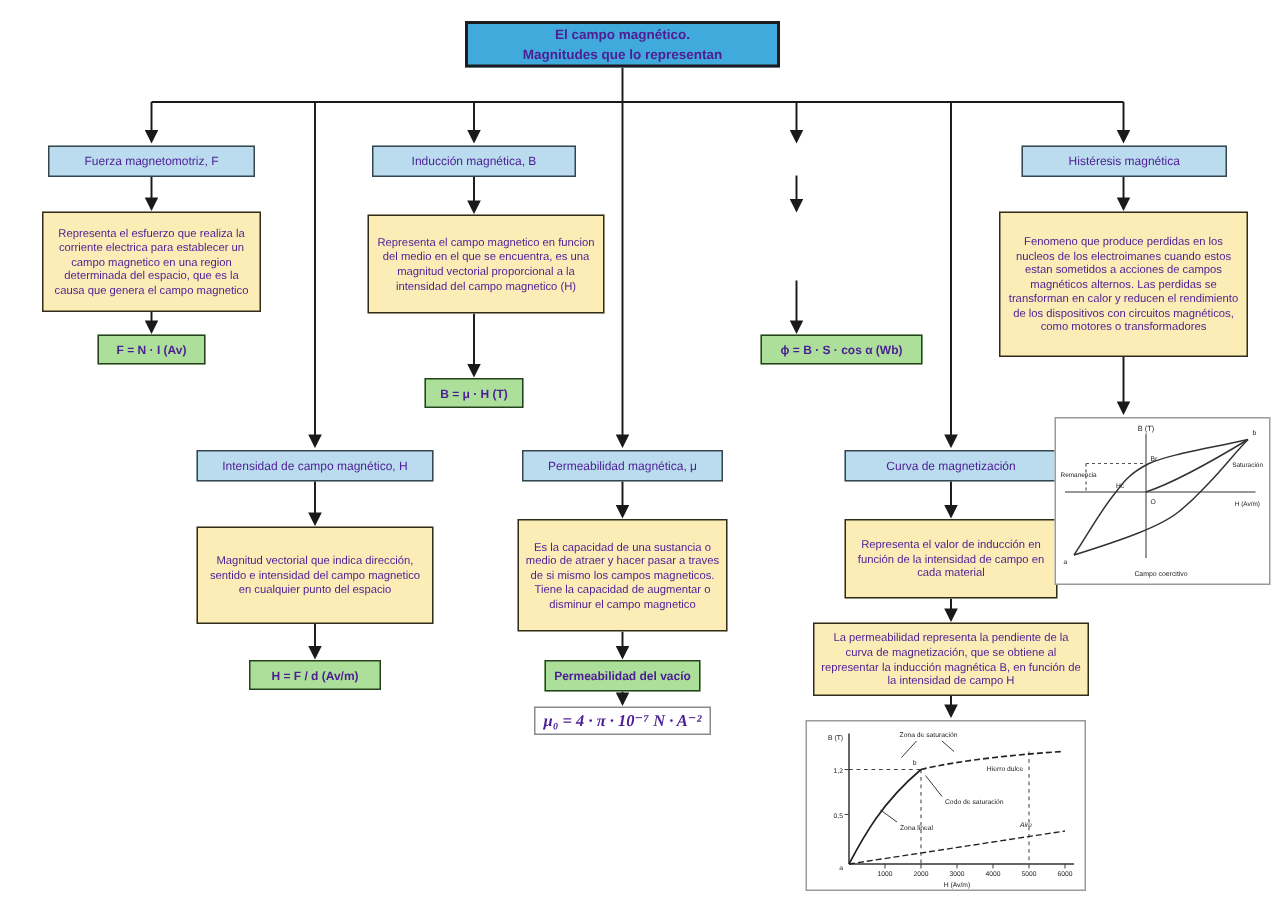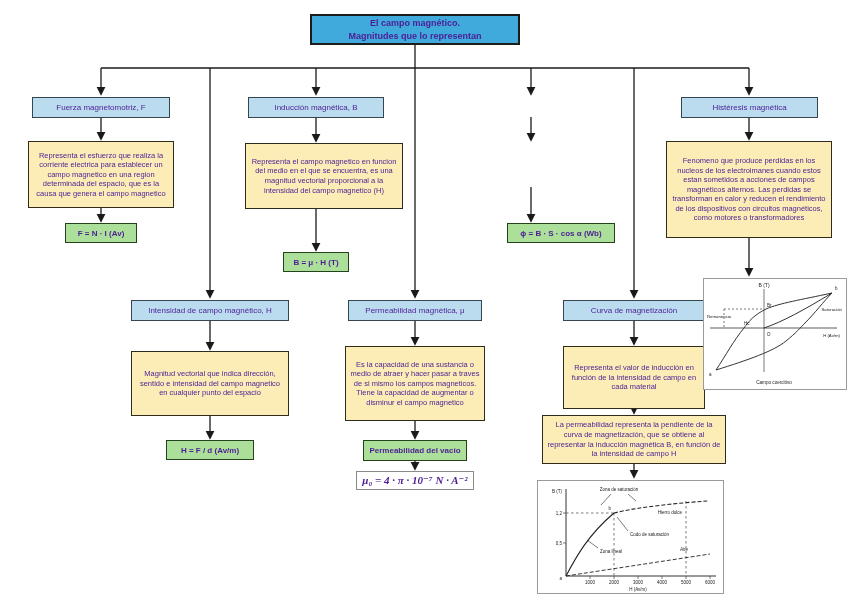--- a/index.html
+++ b/index.html
@@ -87,21 +87,21 @@
   <div class="box formula" style="left:65px; top:223px; width:72px; height:20px;">F = N · I (Av)</div>
   <div class="box formula" style="left:283px; top:252px; width:66px; height:20px;">B = μ · H (T)</div>
   <div class="box formula" style="left:477px; top:223px; width:108px; height:20px;margin-left:30px;">ϕ = B · S · cos α (Wb)</div>
 
   <div class="box node-title" style="left:131px; top:300px; width:158px; height:21px;">Intensidad de campo magnético, H</div>
   <div class="box node-title" style="left:348px; top:300px; width:134px; height:21px;">Permeabilidad magnética, μ</div>
   <div class="box node-title" style="left:563px; top:300px; width:142px; height:21px;">Curva de magnetización</div>
 
   <div class="box node-desc" style="left:131px; top:351px; width:158px; height:65px;">Magnitud vectorial que indica dirección, sentido e intensidad del campo magnetico en cualquier punto del espacio</div>
   <div class="box node-desc" style="left:345px; top:346px; width:140px; height:75px;">Es la capacidad de una sustancia o medio de atraer y hacer pasar a traves de si mismo los campos magneticos. Tiene la capacidad de augmentar o disminur el campo magnetico</div>
-  <div class="box node-desc" style="left:563px; top:346px; width:142px; height:63px;">Representa el valor de inducción en función de la intensidad de campo en cada material</div>
+  <div class="box node-desc" style="left:563px; top:346px; width:142px; height:53px;">Representa el valor de inducción en función de la intensidad de campo en cada material</div>
   <div class="box node-desc" style="left:542px; top:415px; width:184px; height:49px;">La permeabilidad representa la pendiente de la curva de magnetización, que se obtiene al representar la inducción magnética B, en función de la intensidad de campo H</div>
 
   <div class="box formula" style="left:166px; top:440px; width:88px; height:20px;">H = F / d (Av/m)</div>
   <div class="box formula" style="left:363px; top:440px; width:104px; height:21px;">Permeabilidad del vacío</div>
   <div class="box white-formula" style="left:356px; top:471px; width:118px; height:19px;">μ₀ = 4 · π · 10⁻⁷ N · A⁻²</div>
 
   <div class="graph" style="left:703px; top:278px; width:142px; height:110px;">
     <svg width="142" height="110" viewBox="0 0 142 110">
       <g stroke="#555" stroke-width="0.8" fill="none">
         <line x1="60" y1="10" x2="60" y2="93"></line>

